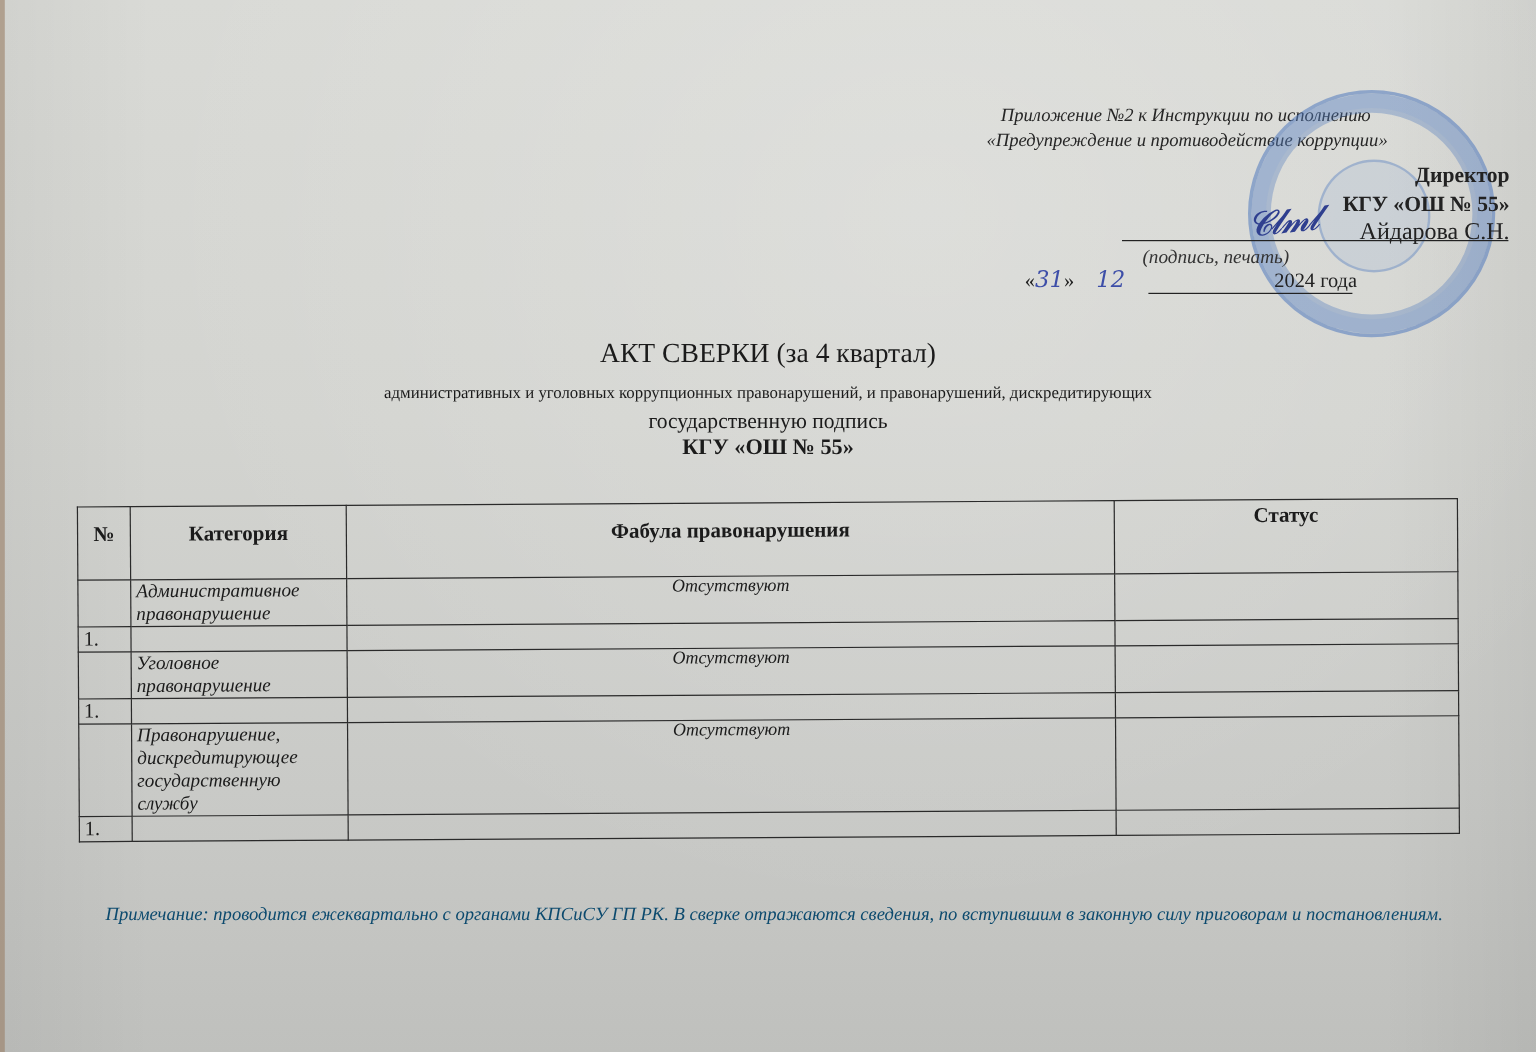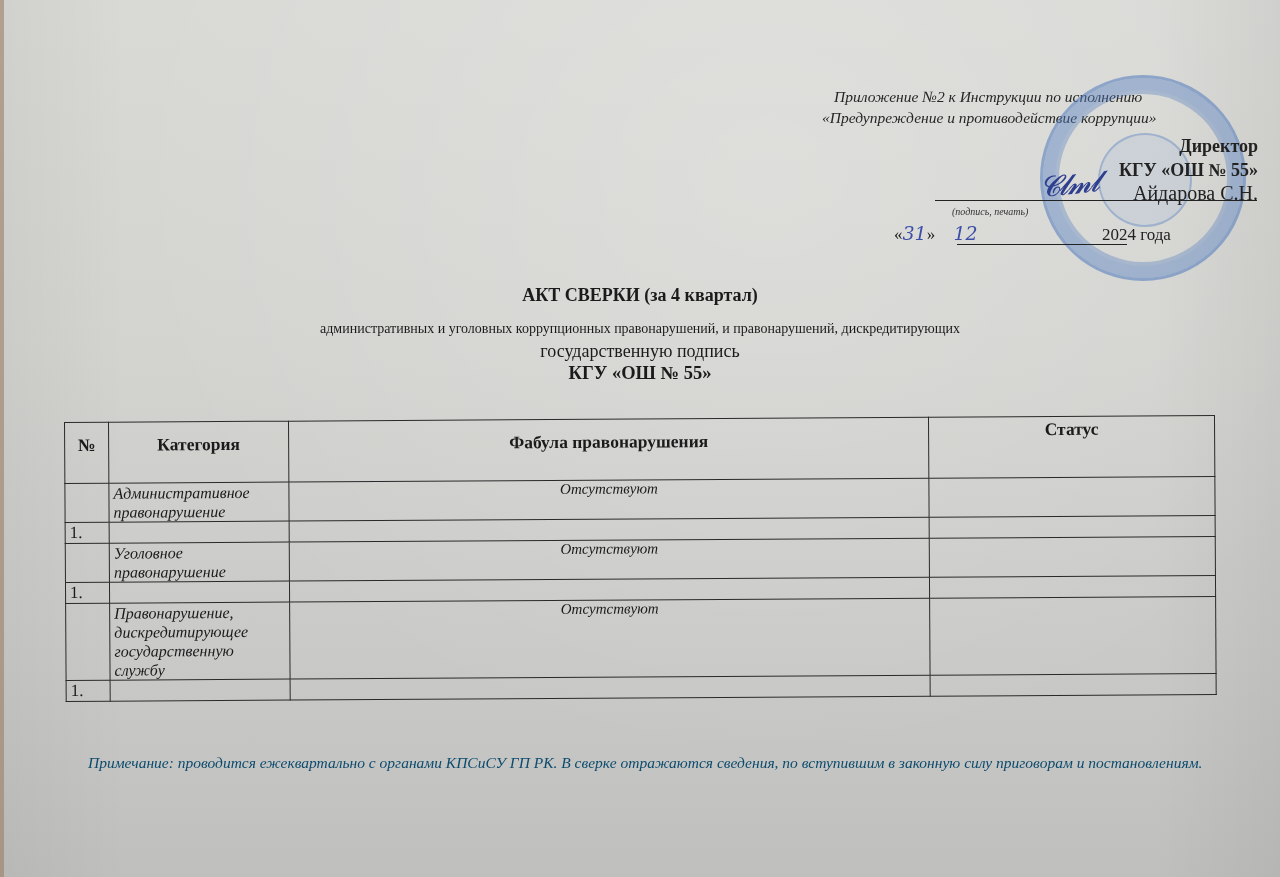--- a/index.html
+++ b/index.html
@@ -23,42 +23,42 @@
   }
   .appendix div { white-space:nowrap; }
   .appendix .l1 { padding-left:12px; }
   .appendix .l2 { padding-left:12px; }
 
   .approve { position:absolute; right:22px; top:104px; text-align:right; font-size:17px; color:#222;margin-top:30px; }
   .approve .role { font-weight:bold; font-size:18px; line-height:24px; }
   .approve .org  { font-weight:bold; font-size:18px; line-height:24px; }
   .approve .name { font-size:20px; line-height:22px; }
   .sign-line { position:absolute; left:935px; top:200px; width:322px; border-top:1.3px solid #222; }
-  .sign-caption { position:absolute; left:952px; top:206px; font-style:italic; font-size:10px; color:#333; }
-  .date-row { position:absolute; left:894px; top:222px; font-size:17px; color:#222; white-space:nowrap; }
+  .sign-caption { position:absolute; left:952px; top:206px; font-style:italic; font-size:16px; color:#333; }
+  .date-row { position:absolute; left:854px; top:222px; font-size:17px; color:#222; white-space:nowrap; }
   .date-row .hand { font-family:"DejaVu Serif", serif; font-style:italic; color:#3d4ea8; font-size:19px; }
   .date-line { position:absolute; left:957px; top:244px; width:170px; border-top:1.2px solid #222; }
 
   .stamp {
     position:absolute; left:1040px; top:75px; width:200px; height:200px; border-radius:50%;
     border:3px solid rgba(78,120,190,0.55);
     box-shadow: inset 0 0 0 12px rgba(110,150,210,0.12), inset 0 0 0 16px rgba(78,120,190,0.35);
     pointer-events:none;
   }
   .stamp::after {
     content:""; position:absolute; left:55px; top:55px; width:90px; height:90px; border-radius:50%;
     border:2px solid rgba(78,120,190,0.35); background: rgba(110,150,210,0.12);
   }
   .signature {
     position:absolute; left:1040px; top:168px; font-family:"DejaVu Serif", serif; font-style:italic;
     color:#2f3f8f; font-size:28px; transform:rotate(-6deg); letter-spacing:-2px;
   }
 
   .title-block { position:absolute; left:0; top:284px; width:1280px; text-align:center; }
-  .title-block .t1 { font-weight:bold; font-size:18px; line-height:22px; }
+  .title-block .t1 { font-weight:normal; font-size:23px; line-height:22px; }
   .title-block .t2 { font-size:14px; line-height:22px;margin-top:12px; }
   .title-block .t3 { font-size:18px; line-height:22px; }
   .title-block .t4 { font-weight:bold; font-size:18.5px; line-height:22px; }
 
   table.act {
     position:absolute; left:64px; top:422px; width:1150px;
     border-collapse:collapse; table-layout:fixed;
     transform: rotate(-0.35deg); transform-origin: left top;
   }
   table.act td, table.act th { border:1.3px solid #2a2a2a; vertical-align:top; padding:0 4px; }

